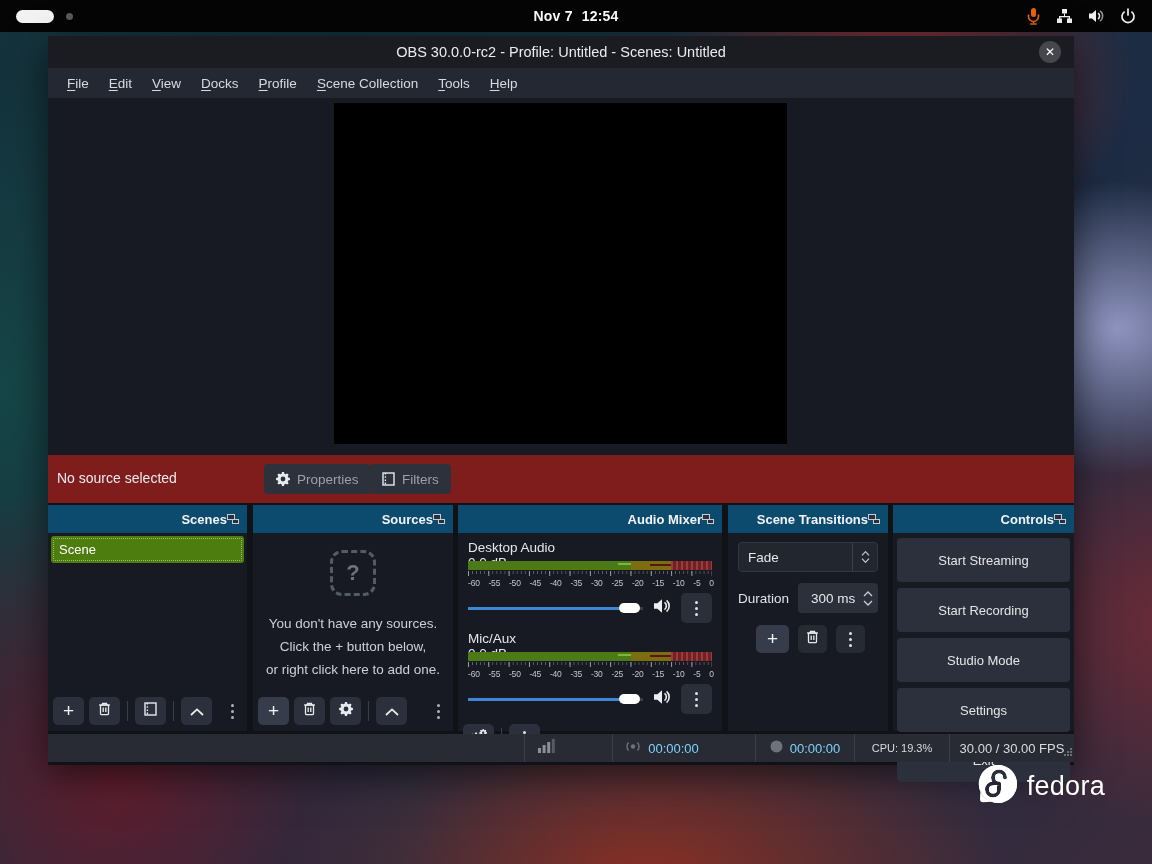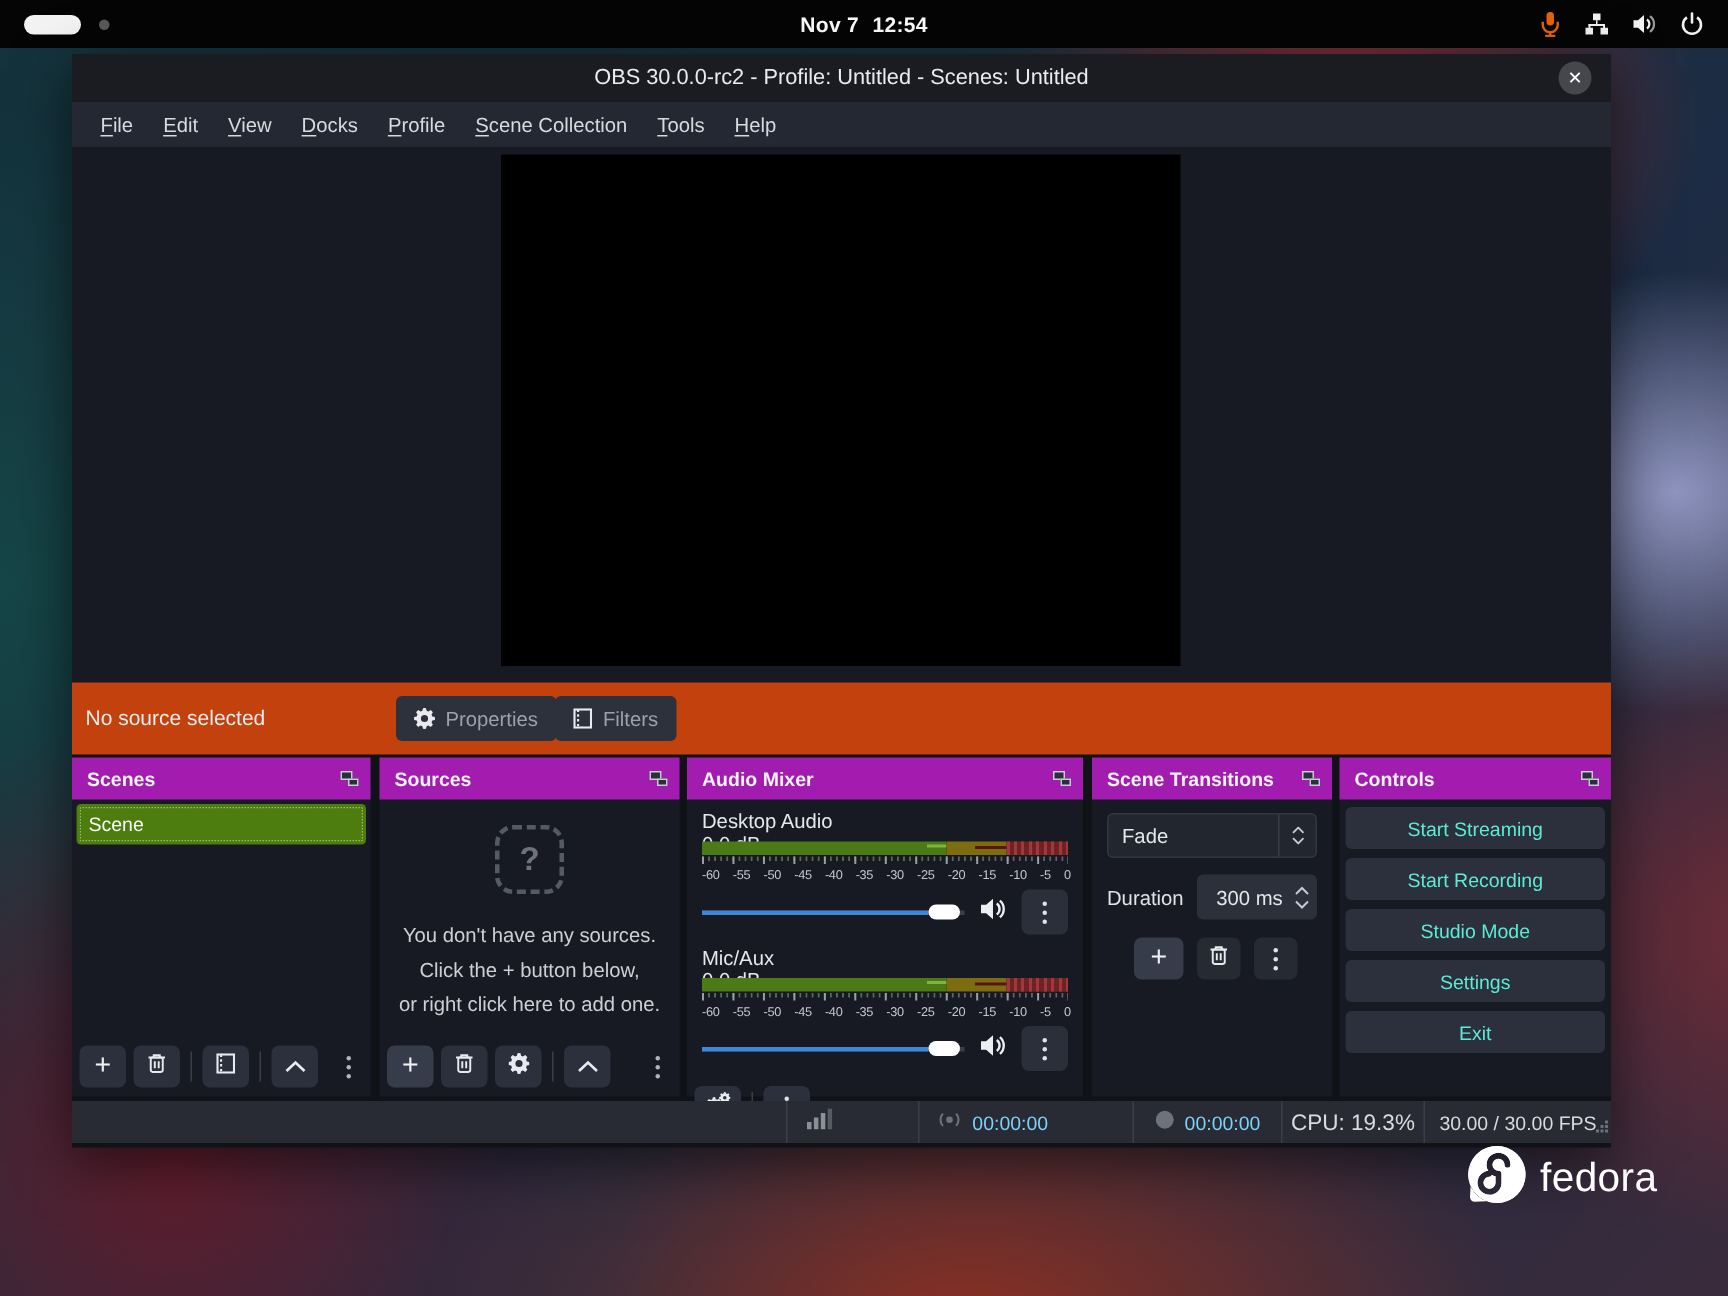--- a/index.html
+++ b/index.html
@@ -36,37 +36,37 @@
   .close-btn { position:absolute; right:13px; top:5px; width:22px; height:22px; border-radius:50%;
                background:#46474d; color:#fff; font-size:12px; font-weight:700; line-height:22px; text-align:center; }
 
   .menubar { height:30px; background:#242833; display:flex; align-items:center; padding-left:9px; }
   .menu-item { display:inline-block; padding:5px 10px; font-size:13.5px; color:#d7dade; }
   .menu-item::first-letter { text-decoration:underline; text-underline-offset:2px; }
 
   .preview { height:357px; background:#181a23; position:relative; }
   .canvas { position:absolute; left:286px; top:5px; width:453px; height:341px; background:#000; }
 
-  .srcbar { height:48px; background:#c2410c; position:relative; }
+  .srcbar { height:48px; background:#7f1d1d; position:relative; }
   .srcbar-label { position:absolute; left:9px; top:15px; font-size:14px; color:#e9ebee; }
   .tool-btn { position:absolute; top:9px; height:30px; background:#2c313c; border-radius:4px;
               display:flex; align-items:center; gap:7px; padding:0 12px; font-size:13.5px; color:#9ba1ac; }
   .tool-btn svg { display:block; }
   .btn-properties { left:216px; }
   .btn-filters { left:322px; }
 
   
   .dockrow { margin-top:2px; height:226px; display:flex; }
   .dock { background:#171a22; display:flex; flex-direction:column; }
   .dock-scenes      { width:199px; }
   .dock-sources     { width:200px; margin-left:6px; }
   .dock-mixer       { width:264px; margin-left:5px; }
   .dock-transitions { width:160px; margin-left:6px; }
   .dock-controls    { width:181px; margin-left:5px; }
-  .dock-header { height:28px; background:#a21caf; display:flex; align-items:center; padding:0 8px 0 10px; flex:none; }
+  .dock-header { height:28px; background:#0c4a6e; display:flex; align-items:center; padding:0 8px 0 10px; flex:none;text-align:right; }
   .dock-title { font-size:13px; font-weight:700; color:#f2f3f6; flex:1; }
   .popout-icon { width:12px; height:10px; position:relative; }
   .popout-icon i { position:absolute; border:1.4px solid #c7cbd2; background:#2b2f39; }
   .popout-icon i:first-child { left:0; top:0; width:8px; height:6px; }
   .popout-icon i:last-child  { right:0; bottom:0; width:7px; height:5px; }
   .dock-body { flex:1; display:flex; flex-direction:column; position:relative; }
 
   .dock-toolbar { height:36px; flex:none; display:flex; align-items:center; padding:0 6px 4px 5px; gap:5px; }
   .icon-btn { width:31px; height:28px; background:#2b303c; border-radius:5px;
               display:flex; align-items:center; justify-content:center; color:#e8eaee; }
@@ -129,29 +129,29 @@
   .dur-label { font-size:13.5px; color:#dfe2e7; margin-right:9px; }
   .spin { flex:1; height:30px; background:#2b303b; border-radius:4px; display:flex;padding-left:10px; }
   .spin-val { flex:1; display:flex; align-items:center; justify-content:center; font-size:13.5px; color:#e5e7eb; }
   .spin-chev { width:20px; display:flex; flex-direction:column; align-items:center; justify-content:center; gap:3px; color:#c7cbd2; }
   .trans-btns { display:flex; justify-content:flex-end; gap:9px; margin-top:12px; padding-right:13px; }
   .trans-btns .icon-btn { width:33px; }
   .trans-btns .icon-btn.dark { background:#262a33; width:29px; }
 
   
   .controls-body { padding:5px 4px; display:flex; flex-direction:column; gap:6px; }
-  .ctl-btn { height:28px; background:#2b303c; border-radius:4px; display:flex; align-items:center;
-             justify-content:center; font-size:13px; color:#5eead4; }
+  .ctl-btn { height:44px; background:#2b303c; border-radius:4px; display:flex; align-items:center;
+             justify-content:center; font-size:13px; color:#e5e5e5; }
 
   
   .statusbar { margin-top:3px; height:28px; background:#282b34; display:flex; justify-content:flex-end; position:relative; }
   .sb-group { display:flex; align-items:center; justify-content:center; border-left:1px solid #3a3e48; height:28px; gap:7px; }
   .sb-sig { width:44px; }
   .sb-stream,.sb-record { width:99px; font-size:13px; color:#7dd3fc;margin-left:44px; }
-  .sb-cpu { width:95px; font-size:15px; color:#d9dbdf; }
+  .sb-cpu { width:95px; font-size:11px; color:#d9dbdf; }
   .sb-fps { width:125px; font-size:13px; color:#d9dbdf; }
   .sb-grip { position:absolute; right:1px; bottom:1px; }
 
   
   .fedora { position:absolute; right:47px; bottom:56px; display:flex; align-items:center; gap:9px;justify-content:flex-end; }
   .fedora-name { font-size:27px; color:#fff; letter-spacing:.3px; }
 </style>
 </head>
 <body>
 

